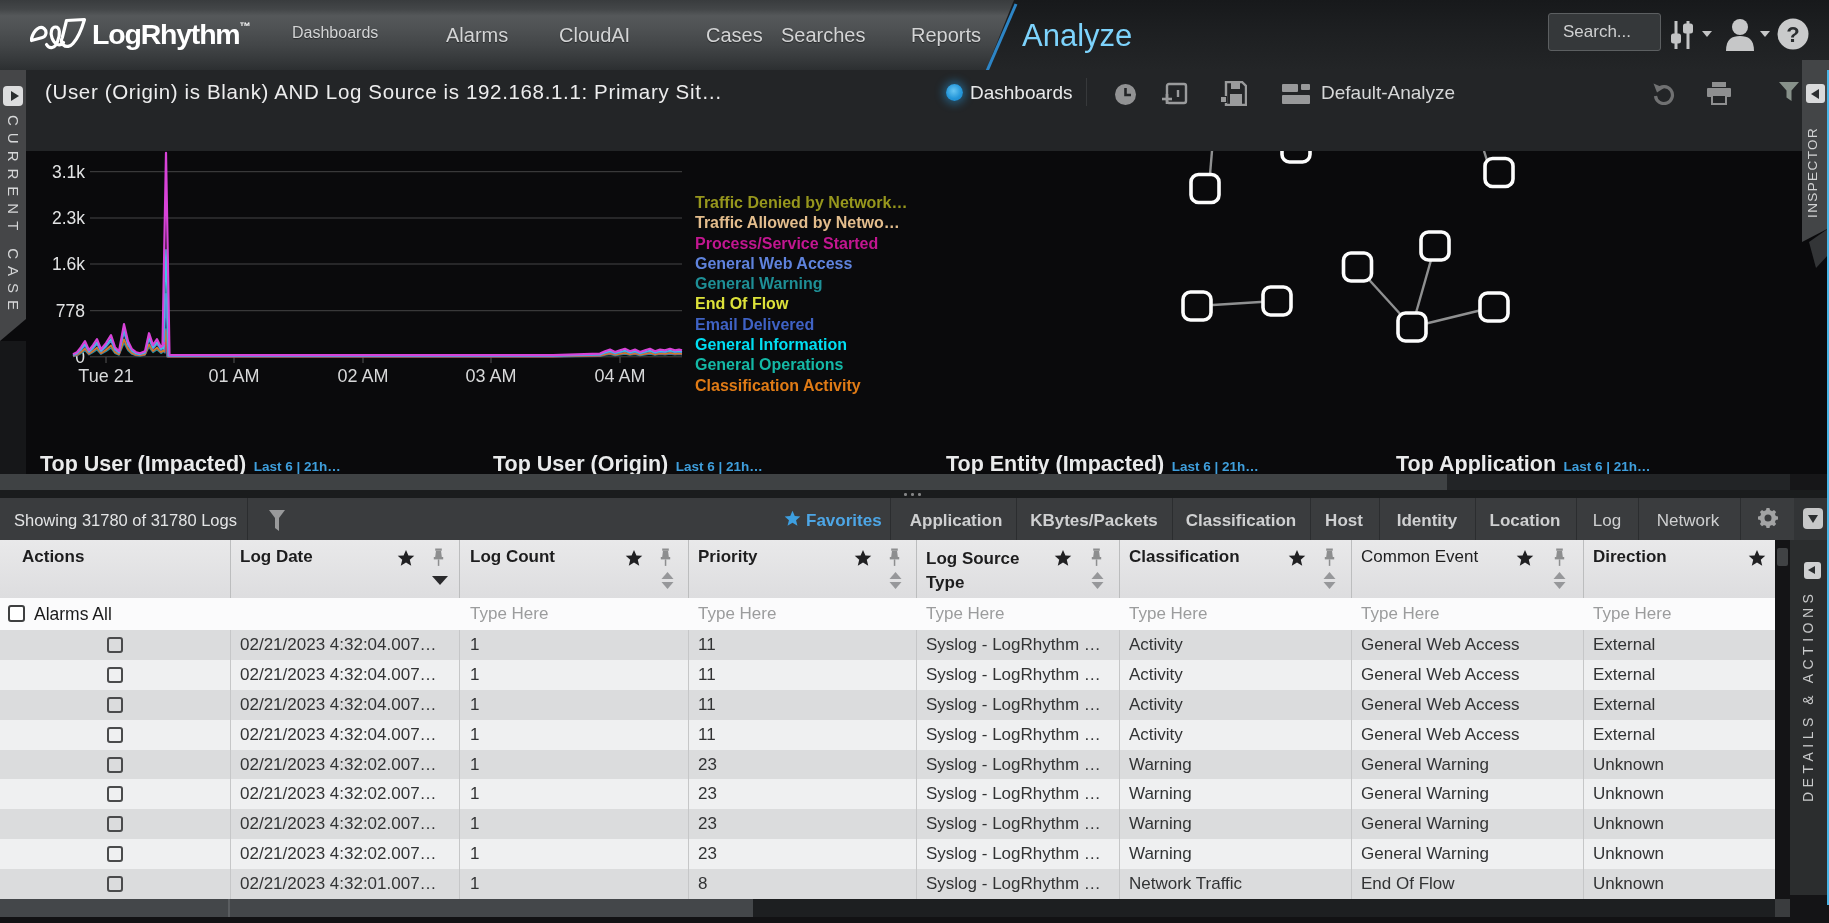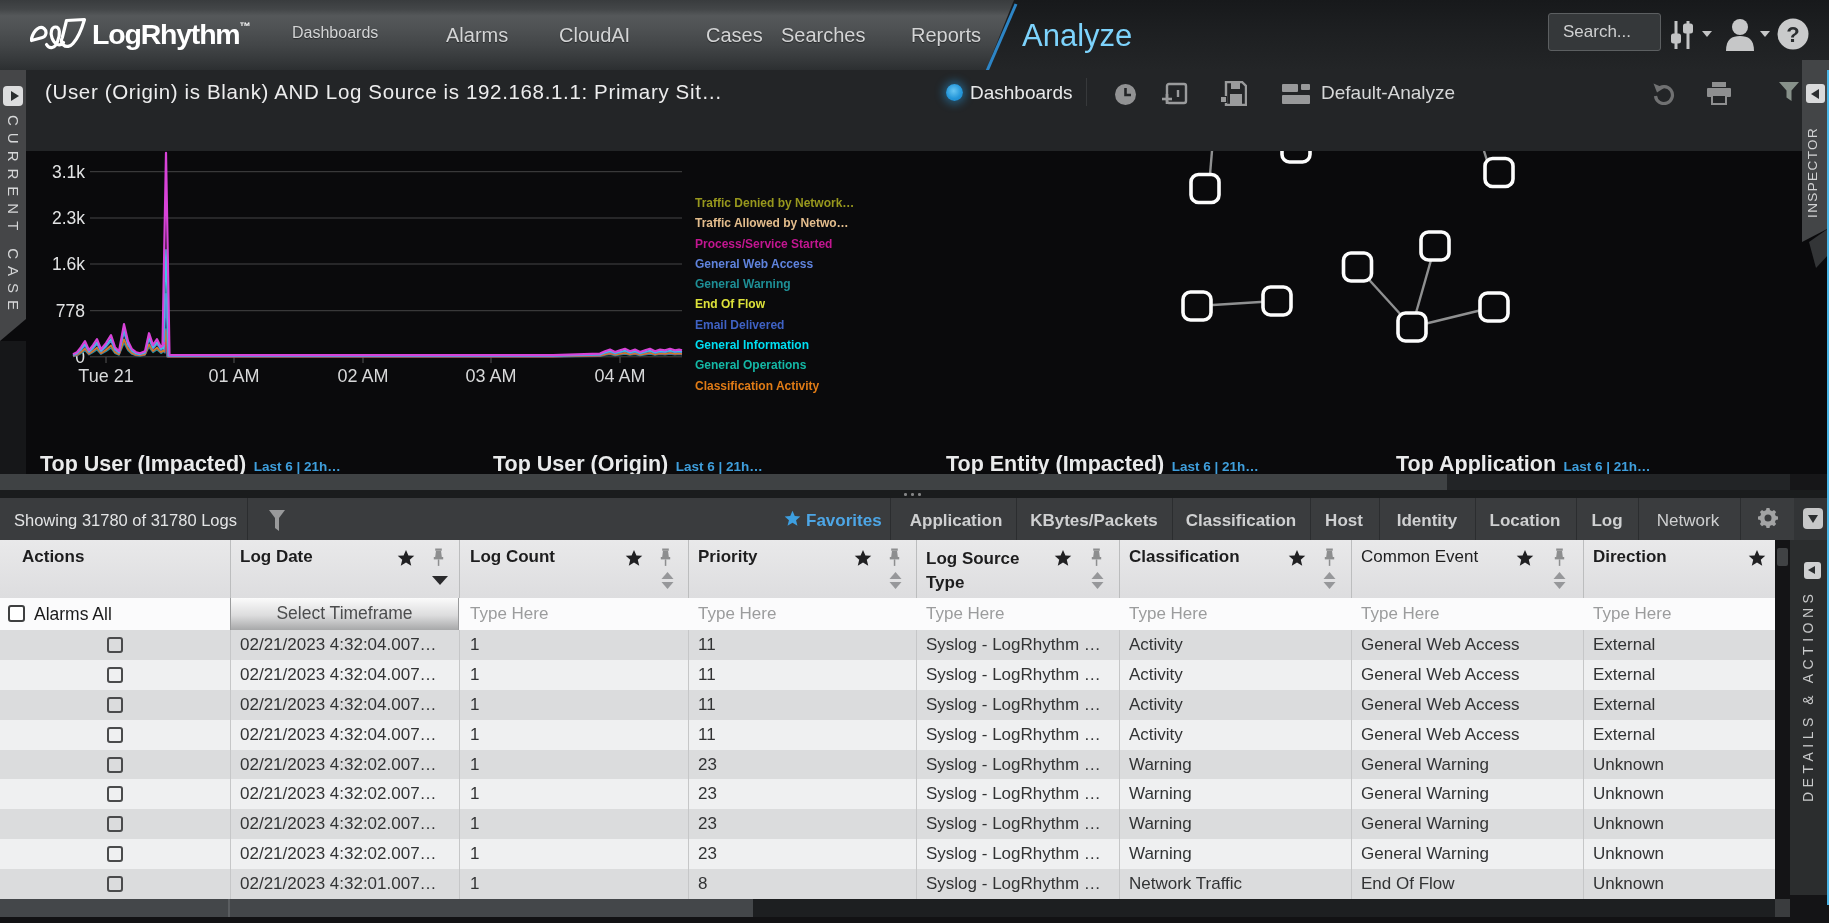--- a/index.html
+++ b/index.html
@@ -143,21 +143,21 @@
       <text x="458" y="231" text-anchor="middle" font-size="18" fill="#d8d9da">03 AM</text>
       <line x1="587" y1="206" x2="587" y2="212" stroke="#555" stroke-width="1"></line>
       <text x="587" y="231" text-anchor="middle" font-size="18" fill="#d8d9da">04 AM</text>
       <polyline points="40.0,205.4 44.0,204.5 48.0,202.2 52.0,199.5 56.0,203.6 60.0,201.3 64.0,198.6 68.0,203.1 73.0,200.4 78.0,196.8 82.0,202.2 86.0,204.0 91.0,191.9 95.0,199.5 99.0,203.1 103.0,204.5 107.0,204.9 112.0,204.0 116.0,195.9 120.0,201.3 124.0,198.6 128.0,202.2 131.0,200.4 132.0,201.8 133.0,177.8 134.0,205.8 160.0,205.8 200.0,205.8 240.0,205.8 280.0,205.8 320.0,205.8 360.0,205.8 400.0,205.8 440.0,205.8 480.0,205.8 520.0,205.8 567.0,205.1 572.0,204.0 577.0,203.3 582.0,204.4 587.0,203.6 592.0,202.9 597.0,204.0 602.0,203.3 607.0,204.4 612.0,203.6 617.0,202.9 622.0,204.0 627.0,203.3 632.0,203.6 637.0,202.9 642.0,203.6 646.0,203.3 649.0,203.6" fill="none" stroke="#23979a" stroke-width="1.6" stroke-linejoin="round"></polyline>
       <polyline points="40.0,205.1 44.0,204.0 48.0,201.2 52.0,197.9 56.0,202.9 60.0,200.1 64.0,196.8 68.0,202.3 73.0,199.0 78.0,194.6 82.0,201.2 86.0,203.4 91.0,188.6 95.0,197.9 99.0,202.3 103.0,204.0 107.0,204.5 112.0,203.4 116.0,193.5 120.0,200.1 124.0,196.8 128.0,201.2 131.0,199.0 131.5,200.7 133.0,189.8 134.5,205.6 160.0,205.6 200.0,205.6 240.0,205.6 280.0,205.6 320.0,205.6 360.0,205.6 400.0,205.6 440.0,205.6 480.0,205.6 520.0,205.6 567.0,204.7 572.0,203.4 577.0,202.5 582.0,203.8 587.0,203.0 592.0,202.1 597.0,203.4 602.0,202.5 607.0,203.8 612.0,203.0 617.0,202.1 622.0,203.4 627.0,202.5 632.0,203.0 637.0,202.1 642.0,203.0 646.0,202.5 649.0,203.0" fill="none" stroke="#cc2277" stroke-width="1.6" stroke-linejoin="round"></polyline>
       <polyline points="40.0,204.8 44.0,203.7 48.0,201.0 52.0,197.7 56.0,202.6 60.0,199.9 64.0,196.6 68.0,202.1 73.0,198.8 78.0,194.4 82.0,201.0 86.0,203.2 91.0,188.3 95.0,197.7 99.0,202.1 103.0,203.7 107.0,204.3 112.0,203.2 116.0,193.3 120.0,199.9 124.0,196.6 128.0,201.0 131.0,198.8 131.0,200.4 133.0,178.8 135.0,205.4 160.0,205.4 200.0,205.4 240.0,205.4 280.0,205.4 320.0,205.4 360.0,205.4 400.0,205.4 440.0,205.4 480.0,205.4 520.0,205.4 567.0,204.5 572.0,203.2 577.0,202.3 582.0,203.6 587.0,202.7 592.0,201.8 597.0,203.2 602.0,202.3 607.0,203.6 612.0,202.7 617.0,201.8 622.0,203.2 627.0,202.3 632.0,202.7 637.0,201.8 642.0,202.7 646.0,202.3 649.0,202.7" fill="none" stroke="#d2831e" stroke-width="1.6" stroke-linejoin="round"></polyline>
       <polyline points="40.0,204.4 44.0,202.9 48.0,199.1 52.0,194.6 56.0,201.4 60.0,197.6 64.0,193.1 68.0,200.6 73.0,196.1 78.0,190.1 82.0,199.1 86.0,202.1 91.0,181.9 95.0,194.6 99.0,200.6 103.0,202.9 107.0,203.6 112.0,202.1 116.0,188.6 120.0,197.6 124.0,193.1 128.0,199.1 131.0,196.1 131.0,198.4 133.0,142.8 135.0,205.1 160.0,205.1 200.0,205.1 240.0,205.1 280.0,205.1 320.0,205.1 360.0,205.1 400.0,205.1 440.0,205.1 480.0,205.1 520.0,205.1 567.0,203.9 572.0,202.1 577.0,200.9 582.0,202.7 587.0,201.5 592.0,200.3 597.0,202.1 602.0,200.9 607.0,202.7 612.0,201.5 617.0,200.3 622.0,202.1 627.0,200.9 632.0,201.5 637.0,200.3 642.0,201.5 646.0,200.9 649.0,201.5" fill="none" stroke="#5b7ed2" stroke-width="1.6" stroke-linejoin="round"></polyline>
       <polyline points="40.0,204.0 44.0,202.2 48.0,198.0 52.0,192.9 56.0,200.6 60.0,196.3 64.0,191.2 68.0,199.7 73.0,194.6 78.0,187.8 82.0,198.0 86.0,201.4 91.0,178.5 95.0,192.9 99.0,199.7 103.0,202.2 107.0,203.1 112.0,201.4 116.0,186.1 120.0,196.3 124.0,191.2 128.0,198.0 131.0,194.6 130.4,197.2 133.0,98.8 135.6,204.8 160.0,204.8 200.0,204.8 240.0,204.8 280.0,204.8 320.0,204.8 360.0,204.8 400.0,204.8 440.0,204.8 480.0,204.8 520.0,204.8 567.0,203.4 572.0,201.4 577.0,200.0 582.0,202.1 587.0,200.7 592.0,199.4 597.0,201.4 602.0,200.0 607.0,202.1 612.0,200.7 617.0,199.4 622.0,201.4 627.0,200.0 632.0,200.7 637.0,199.4 642.0,200.7 646.0,200.0 649.0,200.7" fill="none" stroke="#3fc8e8" stroke-width="1.6" stroke-linejoin="round"></polyline>
       <polyline points="40.0,203.2 44.0,201.2 48.0,196.2 52.0,190.2 56.0,199.2 60.0,194.2 64.0,188.2 68.0,198.2 73.0,192.2 78.0,184.2 82.0,196.2 86.0,200.2 91.0,173.2 95.0,190.2 99.0,198.2 103.0,201.2 107.0,202.2 112.0,200.2 116.0,182.2 120.0,194.2 124.0,188.2 128.0,196.2 131.0,192.2 129.5,195.2 133.0,1.8 136.5,204.2 160.0,204.2 200.0,204.2 240.0,204.2 280.0,204.2 320.0,204.2 360.0,204.2 400.0,204.2 440.0,204.2 480.0,204.2 520.0,204.2 567.0,202.6 572.0,200.2 577.0,198.6 582.0,201.0 587.0,199.4 592.0,197.8 597.0,200.2 602.0,198.6 607.0,201.0 612.0,199.4 617.0,197.8 622.0,200.2 627.0,198.6 632.0,199.4 637.0,197.8 642.0,199.4 646.0,198.6 649.0,199.4" fill="none" stroke="#d843d8" stroke-width="2.2" stroke-linejoin="round"></polyline>
     </svg>
-<div class="abs" style="left:695px;top:193px;font-size:12px;font-weight:bold;line-height:20.3px">
+<div class="abs" style="left:695px;top:193px;font-size:16px;font-weight:bold;line-height:20.3px">
 <div style="color:#97971d">Traffic Denied by Network…</div>
 <div style="color:#e3bd8d">Traffic Allowed by Netwo…</div>
 <div style="color:#c21690">Process/Service Started</div>
 <div style="color:#5f83dd">General Web Access</div>
 <div style="color:#1e8f96">General Warning</div>
 <div style="color:#dde23a">End Of Flow</div>
 <div style="color:#3f62c4">Email Delivered</div>
 <div style="color:#00dff2">General Information</div>
 <div style="color:#14b8a6">General Operations</div>
 <div style="color:#e07b16">Classification Activity</div>
@@ -203,21 +203,21 @@
 <svg class="abs" style="left:784px;top:510px" width="17" height="17" viewBox="0 0 20 20">
       <polygon points="10,1 12.7,7.1 19.2,7.6 14.2,12 15.8,18.5 10,15 4.2,18.5 5.8,12 0.8,7.6 7.3,7.1" fill="#3d9fe0"></polygon>
     </svg>
 <div class="abs" style="left:806px;top:511px;font-size:17px;font-weight:bold;color:#4da6e6">Favorites</div>
 <div class="abs" style="left:956px;top:511px;width:200px;margin-left:-100px;text-align:center;font-size:17px;font-weight:bold;color:#cfd0d1">Application</div>
 <div class="abs" style="left:1094px;top:511px;width:200px;margin-left:-100px;text-align:center;font-size:17px;font-weight:bold;color:#cfd0d1">KBytes/Packets</div>
 <div class="abs" style="left:1241px;top:511px;width:200px;margin-left:-100px;text-align:center;font-size:17px;font-weight:bold;color:#cfd0d1">Classification</div>
 <div class="abs" style="left:1344px;top:511px;width:200px;margin-left:-100px;text-align:center;font-size:17px;font-weight:bold;color:#cfd0d1">Host</div>
 <div class="abs" style="left:1427px;top:511px;width:200px;margin-left:-100px;text-align:center;font-size:17px;font-weight:bold;color:#cfd0d1">Identity</div>
 <div class="abs" style="left:1525px;top:511px;width:200px;margin-left:-100px;text-align:center;font-size:17px;font-weight:bold;color:#cfd0d1">Location</div>
-<div class="abs" style="left:1607px;top:511px;width:200px;margin-left:-100px;text-align:center;font-size:17px;font-weight:bold;color:#cfd0d1">Log</div>
+<div class="abs" style="left:1607px;top:511px;width:200px;margin-left:-100px;text-align:center;font-size:17px;font-weight:normal;color:#cfd0d1">Log</div>
 <div class="abs" style="left:1688px;top:511px;width:200px;margin-left:-100px;text-align:center;font-size:17px;font-weight:normal;color:#cfd0d1">Network</div>
 <div class="abs" style="left:890px;top:498px;width:1px;height:42px;background:#2b2d2f"></div>
 <div class="abs" style="left:1016px;top:498px;width:1px;height:42px;background:#2b2d2f"></div>
 <div class="abs" style="left:1172px;top:498px;width:1px;height:42px;background:#2b2d2f"></div>
 <div class="abs" style="left:1310px;top:498px;width:1px;height:42px;background:#2b2d2f"></div>
 <div class="abs" style="left:1379px;top:498px;width:1px;height:42px;background:#2b2d2f"></div>
 <div class="abs" style="left:1475px;top:498px;width:1px;height:42px;background:#2b2d2f"></div>
 <div class="abs" style="left:1576px;top:498px;width:1px;height:42px;background:#2b2d2f"></div>
 <div class="abs" style="left:1638px;top:498px;width:1px;height:42px;background:#2b2d2f"></div>
 <div class="abs" style="left:1740px;top:498px;width:1px;height:42px;background:#2b2d2f"></div>
@@ -328,21 +328,20 @@
       <polygon points="6.5,17 12.5,10 0.5,10" fill="#96979a"></polygon>
     </svg>
 <div class="abs" style="left:230px;top:540px;width:1px;height:359px;background:#bcbdbe"></div>
 <div class="abs" style="left:459px;top:540px;width:1px;height:359px;background:#bcbdbe"></div>
 <div class="abs" style="left:688px;top:540px;width:1px;height:359px;background:#bcbdbe"></div>
 <div class="abs" style="left:916px;top:540px;width:1px;height:359px;background:#bcbdbe"></div>
 <div class="abs" style="left:1119px;top:540px;width:1px;height:359px;background:#bcbdbe"></div>
 <div class="abs" style="left:1351px;top:540px;width:1px;height:359px;background:#bcbdbe"></div>
 <div class="abs" style="left:1583px;top:540px;width:1px;height:359px;background:#bcbdbe"></div>
 <div class="abs" style="left:0;top:598px;width:1775px;height:32px;background:#fbfbfc"></div>
-<div class="abs" style="left:230px;top:598px;width:229px;height:32px;background:linear-gradient(180deg,#fbfbfb 0%,#dcdcdd 55%,#a7a8a9 100%);border-left:1px solid #9a9b9c;border-right:1px solid #9a9b9c;text-align:center;font-size:17.5px;color:#4c4d4e;line-height:31px">Select Timeframe</div>
 <div class="abs" style="left:8px;top:605px;width:17px;height:17px;border:2px solid #3f4041;border-radius:3px;background:#fff"></div>
 <div class="abs" style="left:34px;top:604px;font-size:17.5px;color:#1a1a1b">Alarms All</div>
 <div class="abs" style="left:470px;top:604px;font-size:17px;color:#9b9c9d">Type Here</div>
 <div class="abs" style="left:698px;top:604px;font-size:17px;color:#9b9c9d">Type Here</div>
 <div class="abs" style="left:926px;top:604px;font-size:17px;color:#9b9c9d">Type Here</div>
 <div class="abs" style="left:1129px;top:604px;font-size:17px;color:#9b9c9d">Type Here</div>
 <div class="abs" style="left:1361px;top:604px;font-size:17px;color:#9b9c9d">Type Here</div>
 <div class="abs" style="left:1593px;top:604px;font-size:17px;color:#9b9c9d">Type Here</div>
 <div class="abs" style="left:0;top:630px;width:1775px;height:269px;background:#dbdcdd"></div>
 <div class="abs" style="left:0;top:630px;width:1775px;height:30px;background:#dbdcdd"></div>

